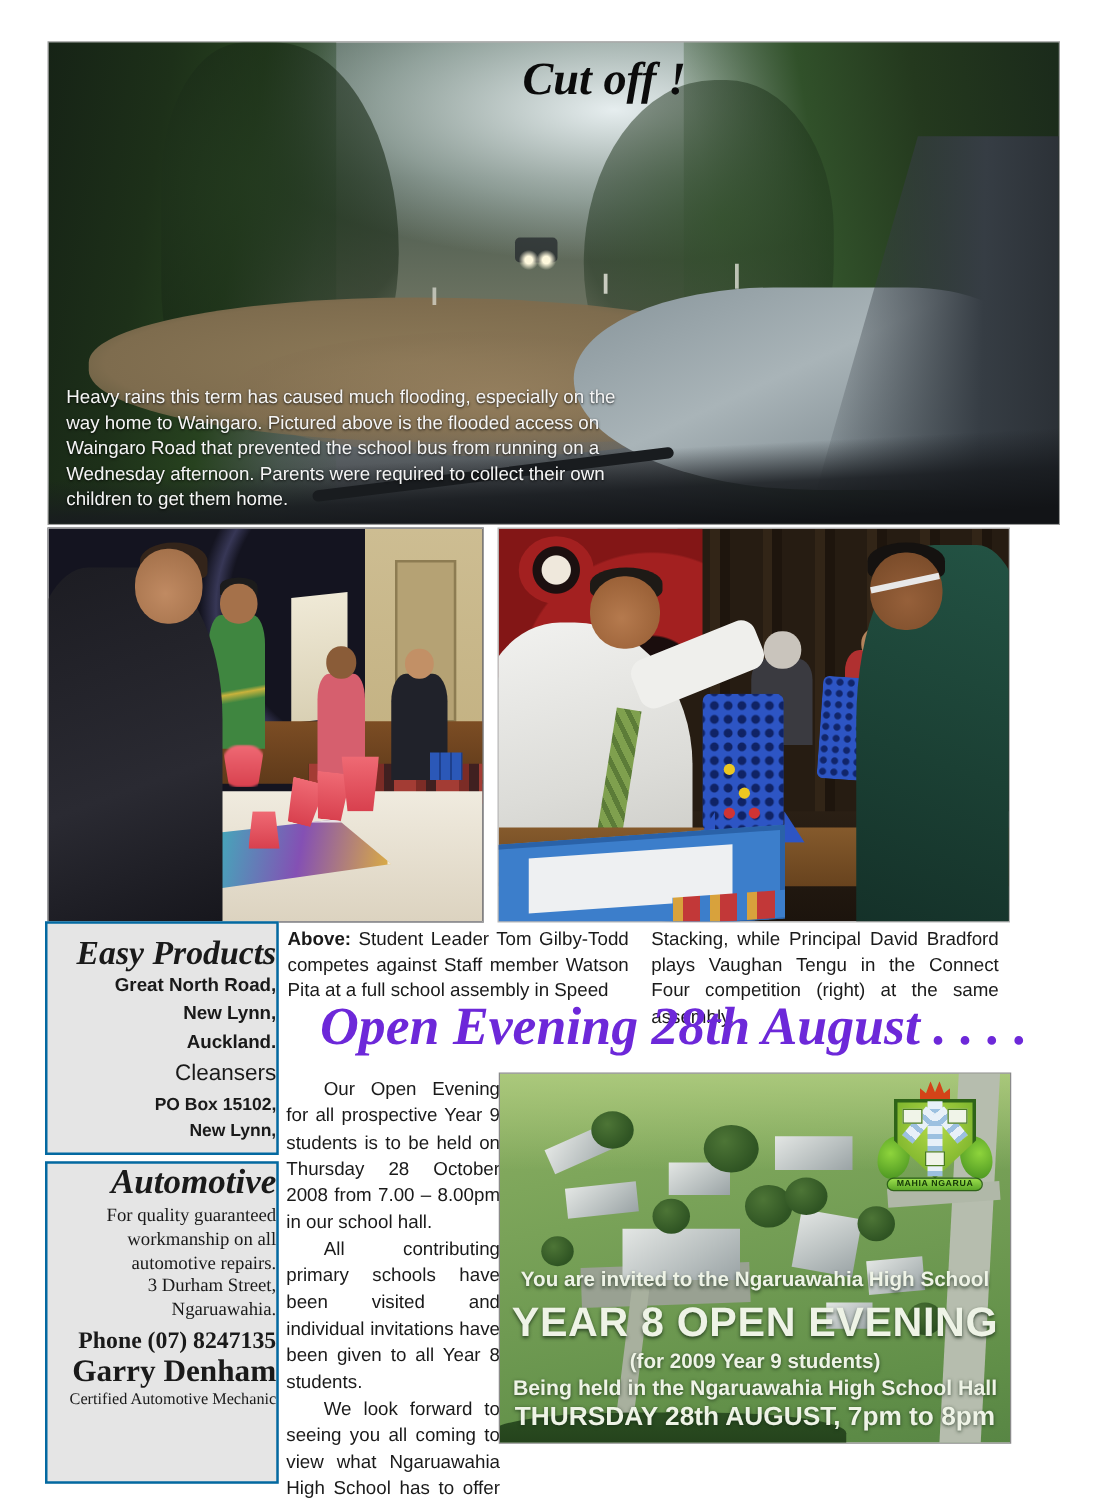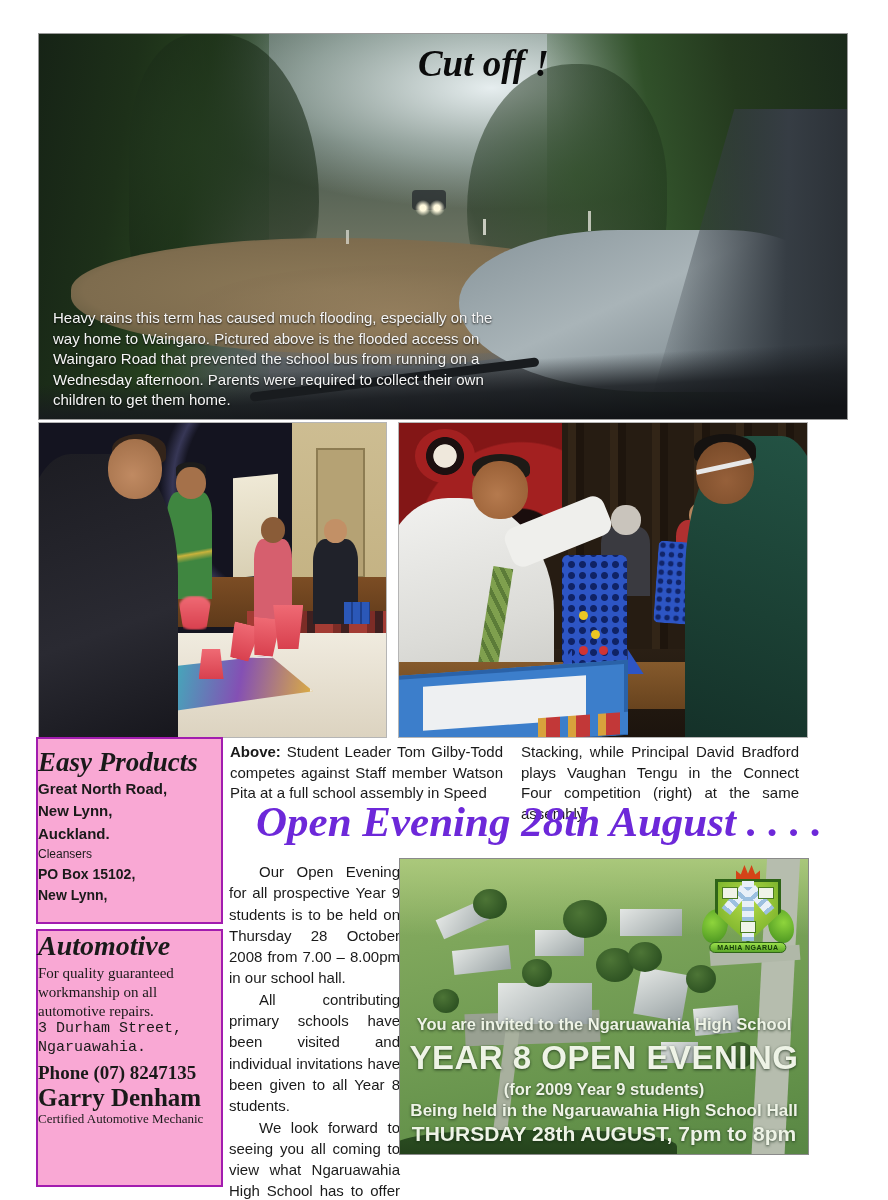--- a/index.html
+++ b/index.html
@@ -117,30 +117,30 @@
   .c4-stud-hair{right:12.5%;top:3.5%;width:62px;height:30px;border-radius:50% 50% 25% 25%;background:#151210;}
   .c4-band{right:13.5%;top:13%;width:56px;height:5px;background:#e8e8e8;transform:rotate(-12deg);}
   .c4-table{left:0;bottom:9%;width:100%;height:15%;background:linear-gradient(180deg,#855a2c,#68431e);}
   .c4-box{left:-2%;bottom:-2%;width:58%;height:24%;transform:skewY(-4deg);
     background:#3c7ecb;box-shadow:inset 0 0 0 4px #2a62a8;}
   .c4-box-in{left:6%;bottom:4%;width:40%;height:14%;transform:skewY(-4deg);background:#eef0f2;}
   .c4-box-label{left:34%;bottom:0;width:22%;height:7%;transform:skewY(-4deg);
     background:repeating-linear-gradient(90deg,#d8a23c 0 8px,#c23838 8px 22px,#3c7ecb 22px 30px);}
 
   
-  .adbox{left:36px;width:183px;background:#f9a8d4;border:2px solid #a21caf;text-align:left;}
+  .adbox{left:36px;width:183px;background:#e5e5e5;border:2px solid #0369a1;text-align:right;}
   .ad-easy{top:737px;height:183px;}
   .ad-auto{top:929px;height:254px;}
   .easy-title{font-family:"Liberation Serif",serif;font-style:italic;font-weight:bold;font-size:27px;margin-top:9px;line-height:1.1;}
   .easy-addr{font-weight:bold;font-size:15px;line-height:1.5;}
-  .easy-prod{font-size:12px;line-height:1.55;}
+  .easy-prod{font-size:18px;line-height:1.55;}
   .easy-po{font-weight:bold;font-size:14px;line-height:1.5;}
   .auto-title{font-family:"Liberation Serif",serif;font-style:italic;font-weight:bold;font-size:28px;line-height:1.08;margin-top:8px;}
   .auto-blurb{font-family:"Liberation Serif",serif;font-size:15px;line-height:1.25;margin-top:3px;}
-  .auto-addr{font-family:Liberation Mono, monospace;font-size:15px;line-height:1.25;}
+  .auto-addr{font-family:Liberation Serif, serif;font-size:15px;line-height:1.25;}
   .auto-phone{font-family:"Liberation Serif",serif;font-weight:bold;font-size:19px;margin-top:4px;}
   .auto-owner{font-family:"Liberation Serif",serif;font-weight:bold;font-size:25px;line-height:1.1;}
   .auto-cred{font-family:"Liberation Serif",serif;font-size:13px;}
 
   
   .cap-col1{left:230px;top:742px;width:273px;font-size:15px;line-height:1.38;text-align:justify;}
   .cap-col2{left:521px;top:742px;width:278px;font-size:15px;line-height:1.38;text-align:justify;}
   .cap-label{font-weight:bold;}
   .oe-heading{left:228px;top:797px;width:600px;white-space:nowrap;
     font-family:"Liberation Serif",serif;font-style:italic;font-weight:bold;font-size:43px;color:#6d28d9;margin-left:28px;}

